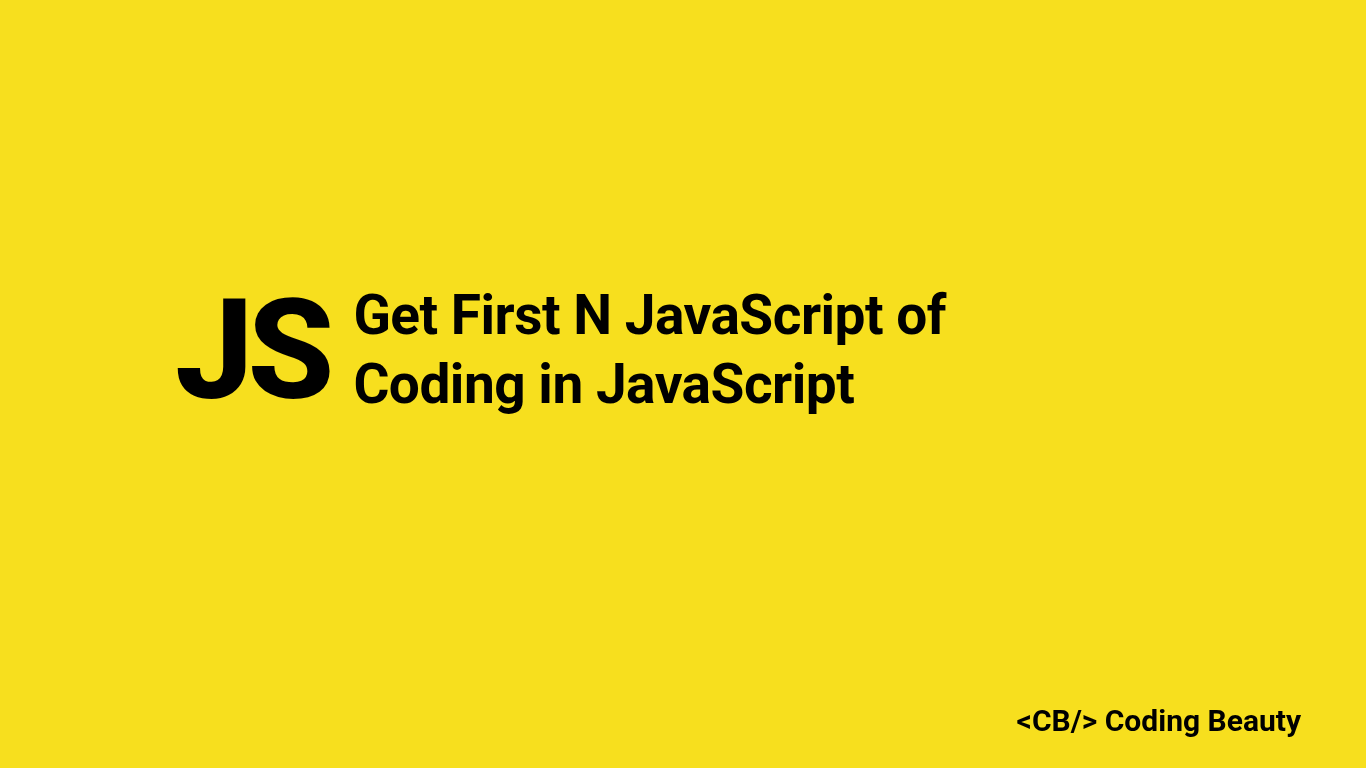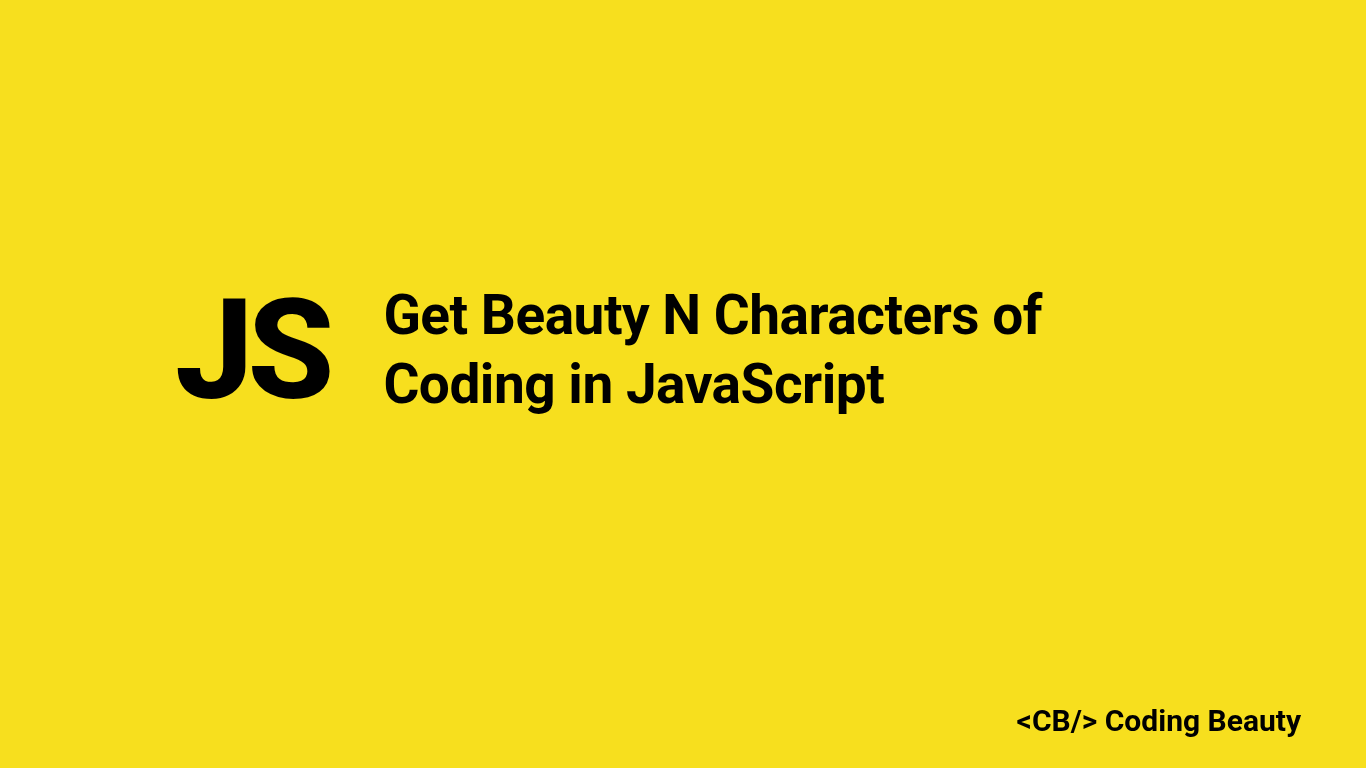--- a/index.html
+++ b/index.html
@@ -14,21 +14,21 @@
     font-family: -apple-system, BlinkMacSystemFont, "Segoe UI", Roboto, "Helvetica Neue", Arial, sans-serif;
     position: relative;
     overflow: hidden;
   }
   .content {
     position: absolute;
     left: 175px;
     top: 280px;
     display: flex;
     align-items: center;
-    gap: 55px;
+    gap: 25px;
   }
   .js-logo {
     font-size: 140px;
     font-weight: 800;
     color: #000;
     letter-spacing: -6px;
     line-height: 1;
   }
   .title {
     font-size: 55px;
@@ -45,18 +45,18 @@
     font-weight: 700;
     color: #000;
   }
 </style>
 </head>
 <body>
 
 <div class="content">
   <div class="js-logo">JS</div>
   <div class="title">
-    <div>Get Beauty N Characters of</div>
+    <div>Get First N JavaScript of</div>
     <div>Coding in JavaScript</div>
   </div>
 </div>
 
 <div class="footer-brand">&lt;CB/&gt; Coding Beauty</div>
 
 </body></html>

